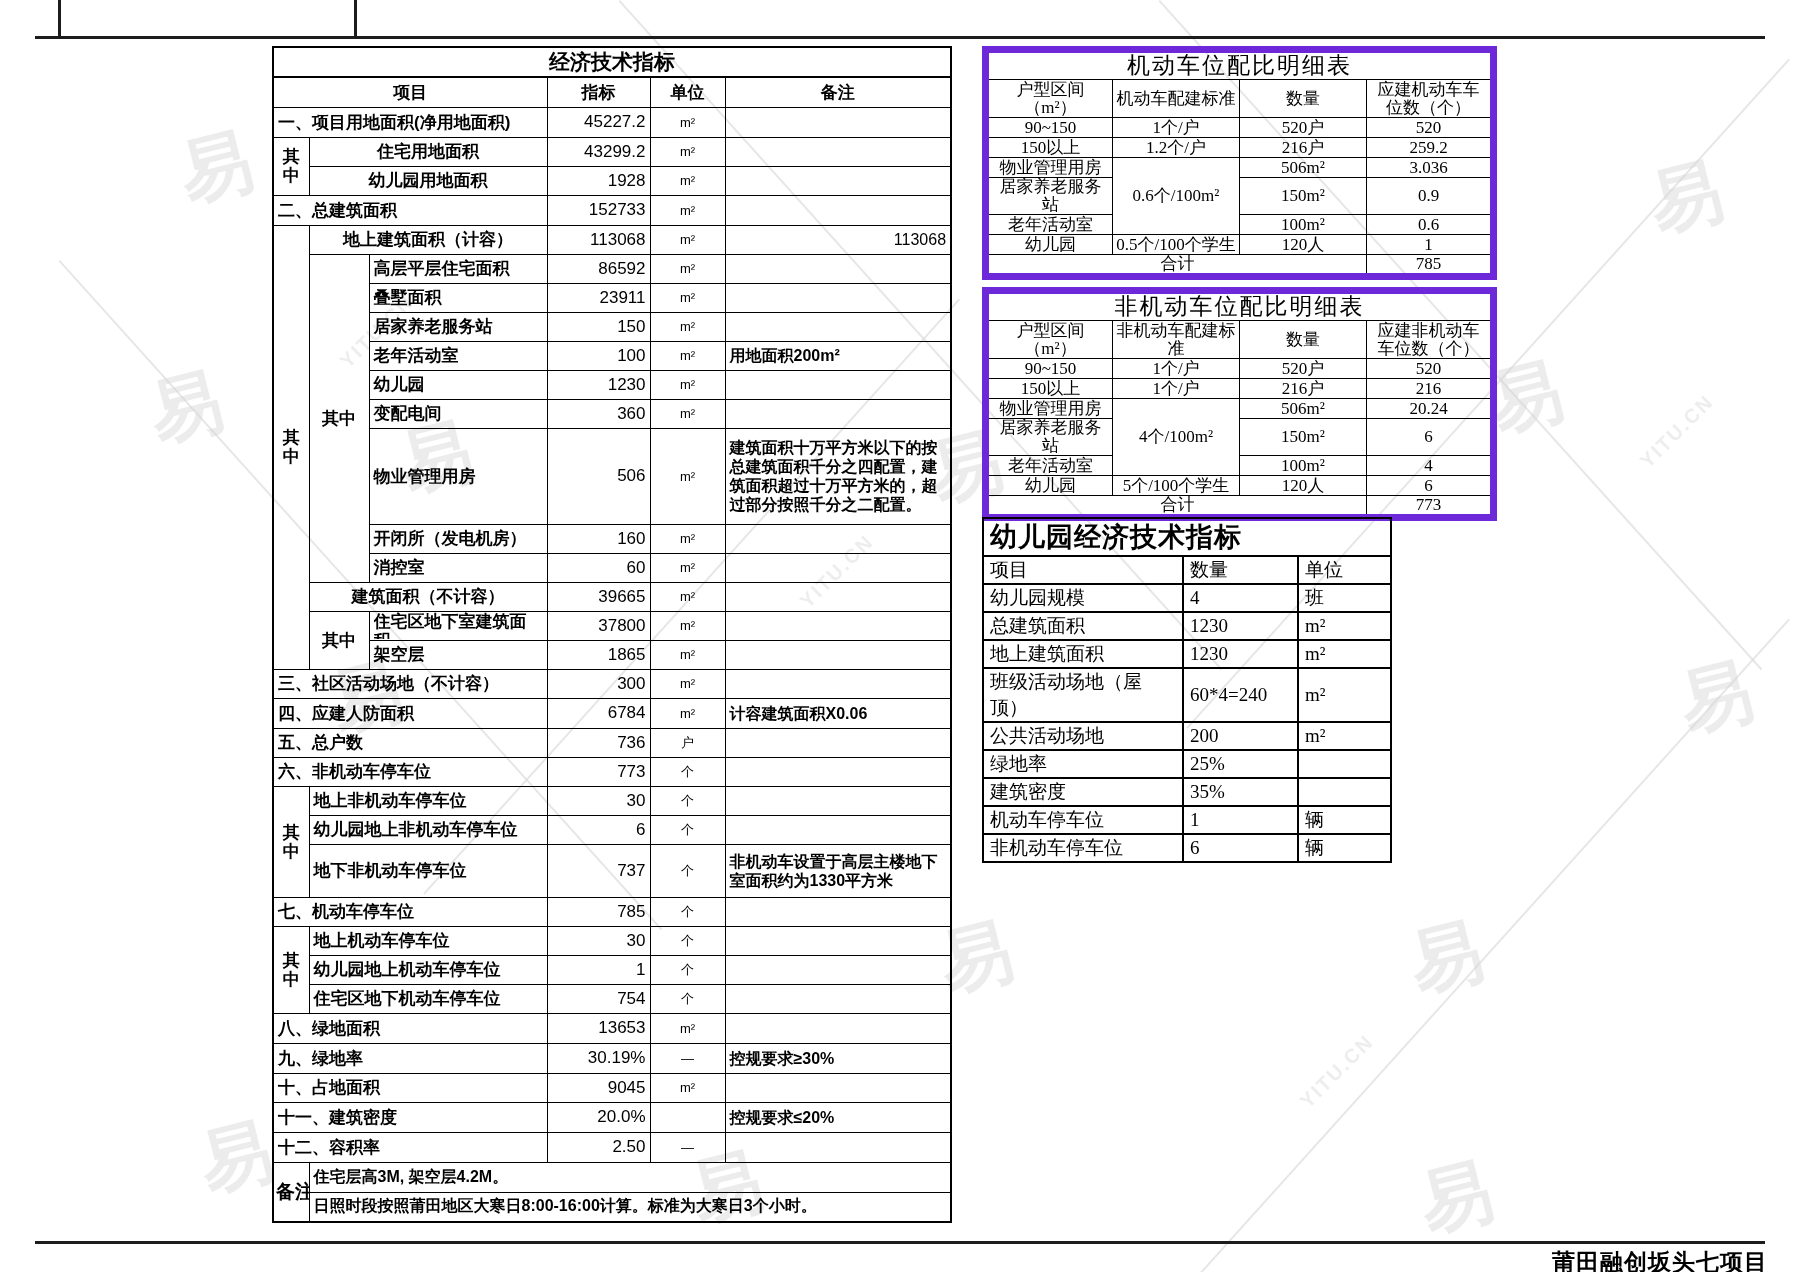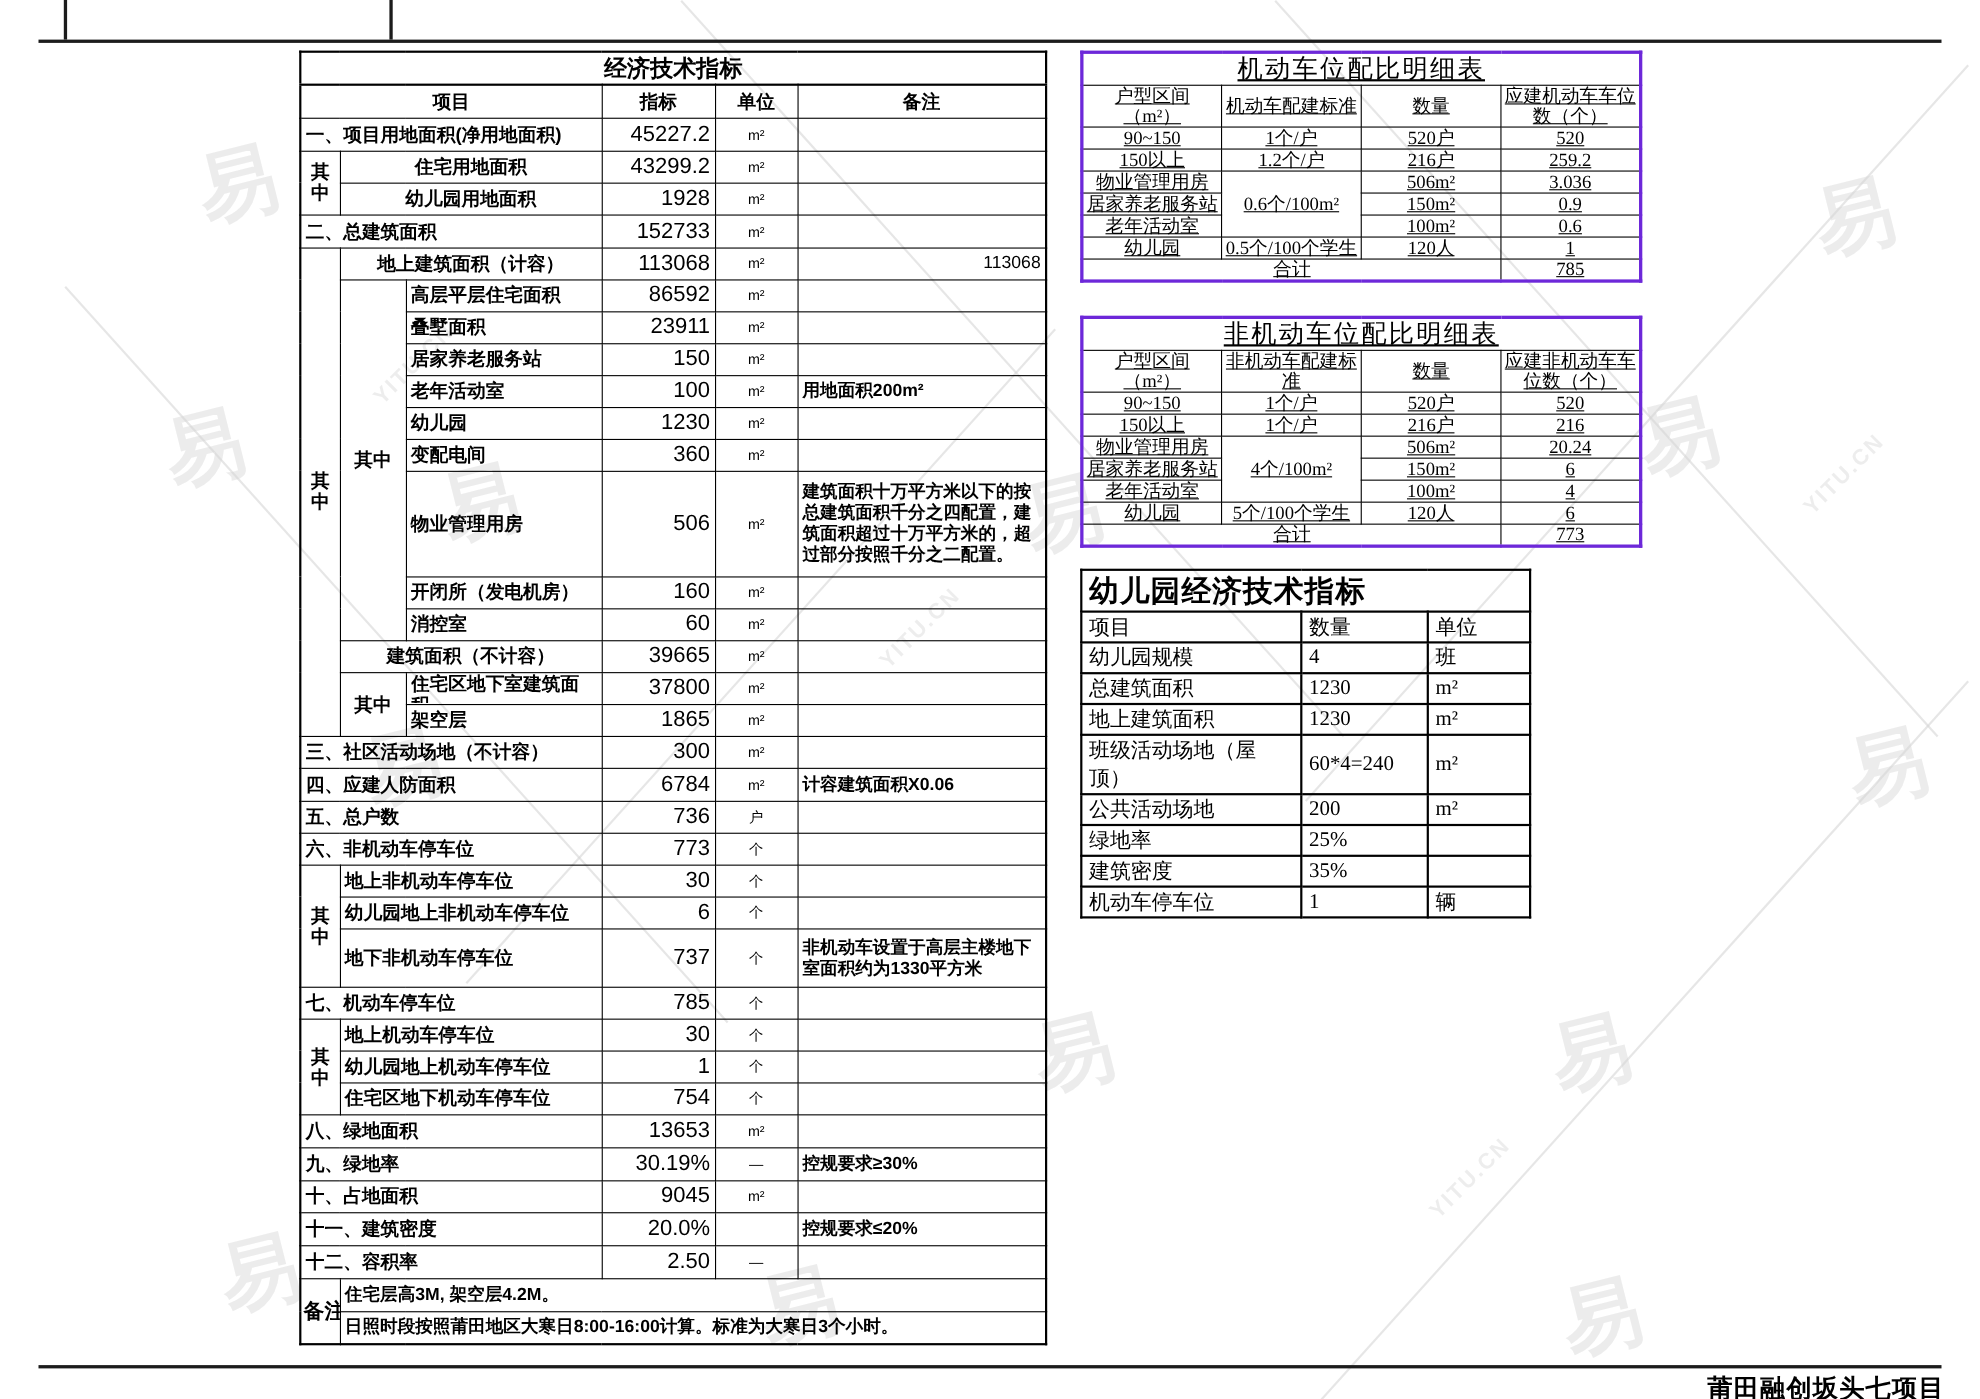--- a/index.html
+++ b/index.html
@@ -19,32 +19,32 @@
   .lt{position:absolute;left:272px;top:46px;width:678px;border:2px solid #000;}
   .lt td{border:1px solid #000;padding:0 4px;font-size:17px;font-weight:bold;overflow:hidden;}
   .lt tr{height:29px;}
   .lt .t-title{font-size:21px;text-align:center;border-bottom:2px solid #000;}
   .lt tr.hrow{height:30px;}
   .lt .hd{text-align:center;}
   .lt .qz{text-align:center;word-break:break-all;line-height:19px;padding:0 2px;}
   .lt .item-top{text-align:left;}
   .lt .item-mid{text-align:center;}
   .lt .item-sub{text-align:left;}
-  .lt .val{text-align:right;font-weight:normal;font-size:20px;}
+  .lt .val{text-align:right;font-weight:normal;font-size:17px;}
   .lt .unit{text-align:center;font-weight:normal;font-size:13px;}
   .lt .rmk{text-align:left;font-size:16px;line-height:19px;}
   .lt .rmk-r{text-align:right;font-weight:normal;font-size:16px;}
   .lt tr.tall96{height:96px;}
   .lt tr.tall53{height:53px;}
   .lt tr.noterow{height:30px;}
   .lt .notelbl{font-size:19px;white-space:nowrap;padding:0 2px;text-align:left;}
   .lt .note{text-align:left;font-size:16px;}
   .clipbox{height:27px;overflow:hidden;line-height:19px;}
   
-  .rt{position:absolute;border:3px solid #6d28d9;font-family:"Liberation Serif",serif;text-decoration:underline;}
+  .rt{position:absolute;border:7px solid #6d28d9;font-family:"Liberation Serif",serif;}
   .rt td{border:1px solid #000;padding:0 3px;font-size:17px;text-align:center;line-height:18px;}
   .rt .t-title{font-size:23px;letter-spacing:2px;}
   .rt tr{height:20px;}
   .rt tr.trow{height:30px;}
   .rt tr.hdrow{height:38px;}
   .t-motor{left:982px;top:46px;width:508px;}
   .t-nonmotor{left:982px;top:287px;width:508px;}
   
   .kt{position:absolute;left:982px;top:517px;width:408px;border:2px solid #000;
       font-family:"Liberation Serif",serif;padding-left:15px;}
@@ -488,17 +488,22 @@
     <tr>
       <td>建筑密度</td>
       <td>35%</td>
       <td></td>
     </tr>
     <tr>
       <td>机动车停车位</td>
       <td>1</td>
       <td>辆</td>
     </tr>
+    <tr>
+      <td>非机动车停车位</td>
+      <td>6</td>
+      <td>辆</td>
+    </tr>
   </tbody>
     </table>
 
   <div class="project">莆田融创坂头七项目</div>
 </div>
 
 </body></html>

